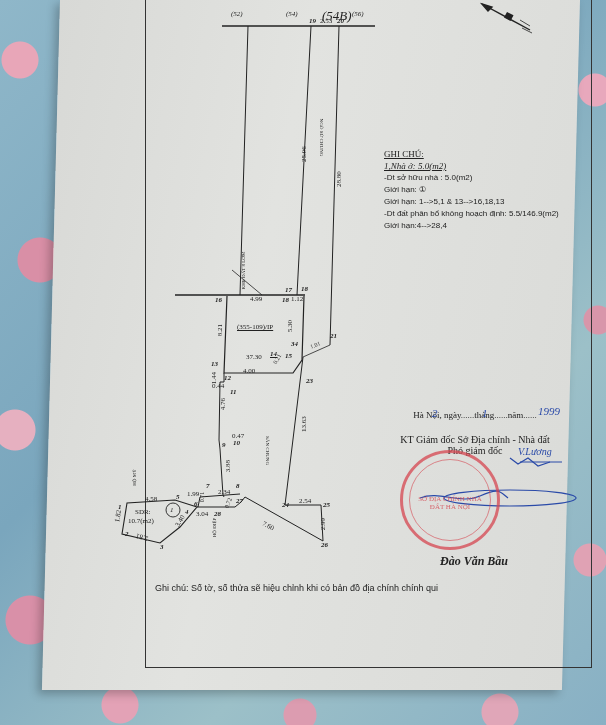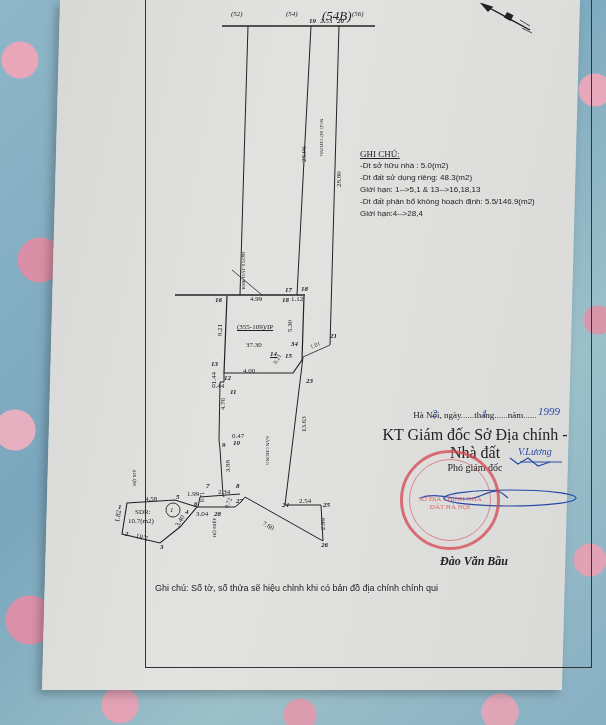--- a/index.html
+++ b/index.html
@@ -21,24 +21,24 @@
     background:linear-gradient(100deg,#d8d9d6 0%,#e2e3e0 40%,#dadbd8 100%);
     transform:skewX(-1.5deg);transform-origin:top left;box-shadow:-4px 4px 10px rgba(0,0,0,.25);}
   .frame{position:absolute;left:145px;top:0;width:447px;height:668px;
     border-right:1.5px solid #333;border-bottom:1.5px solid #333;border-left:1.5px solid #333;box-sizing:border-box;}
   svg.plan{position:absolute;left:0;top:0;}
   .lbl{position:absolute;font-family:"Liberation Serif",serif;color:#222;white-space:nowrap;}
   .num{position:absolute;font-family:"Liberation Serif",serif;font-style:italic;font-weight:bold;font-size:7px;color:#222;}
   .notes{position:absolute;left:360px;top:148px;font-size:8px;color:#222;line-height:12px;}
   .notes .hdr{font-family:"Liberation Serif",serif;text-decoration:underline;font-size:9px;}
   .notes .sec{font-family:"Liberation Serif",serif;font-style:italic;text-decoration:underline;font-size:9px;}
-  .notes div{white-space:nowrap;}
+  .notes div{white-space:nowrap;margin-left:24px;}
   .sign{position:absolute;left:370px;top:410px;width:210px;text-align:center;font-family:"Liberation Serif",serif;color:#222;}
   .sign .date{font-size:9px;}
-  .sign .title1{font-size:16px;margin-top:6px;}
+  .sign .title1{font-size:10px;margin-top:14px;}
   .sign .title2{font-size:10px;}
   .hand{font-family:"Liberation Serif",serif;font-style:italic;color:#2a4aa8;font-size:11px;}
   .stamp{position:absolute;left:400px;top:450px;width:100px;height:100px;border-radius:50%;
     border:3px solid rgba(214,70,80,.75);box-sizing:border-box;}
   .stamp:after{content:"";position:absolute;left:6px;top:6px;right:6px;bottom:6px;border-radius:50%;border:1px solid rgba(214,70,80,.6);}
   .signer{position:absolute;left:440px;top:554px;font-family:"Liberation Serif",serif;font-style:italic;font-weight:bold;font-size:12px;color:#222;}
   .footnote{position:absolute;left:155px;top:583px;font-size:9px;color:#222;}
 </style>
 </head>
 <body>
@@ -105,21 +105,21 @@
 <span class="lbl" style="left:225px;top:268px;font-size:5px;transform:rotate(-90deg);">KHE ĐẤT 8 LƠM</span>
 
 <span class="num" style="left:215px;top:296px;">16</span>
 <span class="lbl" style="left:250px;top:295px;font-size:7px;">4.99</span>
 <span class="num" style="left:282px;top:296px;">18</span>
 <span class="lbl" style="left:291px;top:295px;font-size:7px;">1.12</span>
 <span class="num" style="left:285px;top:286px;">17</span>
 <span class="num" style="left:301px;top:285px;">18</span>
 <span class="lbl" style="left:214px;top:326px;font-size:7px;transform:rotate(-90deg);">8.21</span>
 <span class="lbl" style="left:237px;top:323px;font-size:7px;text-decoration:underline;">(355-109)/IP</span>
-<span class="lbl" style="left:246px;top:341px;font-size:7px;">37.30</span>
+<span class="lbl" style="left:246px;top:353px;font-size:7px;">37.30</span>
 <span class="lbl" style="left:284px;top:322px;font-size:7px;transform:rotate(-90deg);">5.30</span>
 <span class="lbl" style="left:272px;top:356px;font-size:6px;transform:rotate(-60deg);">0.21</span>
 <span class="num" style="left:285px;top:352px;">15</span>
 <span class="num" style="left:211px;top:360px;">13</span>
 <span class="lbl" style="left:243px;top:367px;font-size:7px;">4.00</span>
 <span class="num" style="left:270px;top:350px;text-decoration:underline;">14</span>
 <span class="lbl" style="left:208px;top:374px;font-size:7px;transform:rotate(-90deg);">1.44</span>
 <span class="num" style="left:224px;top:374px;">12</span>
 <span class="lbl" style="left:212px;top:382px;font-size:7px;">0.44</span>
 <span class="num" style="left:230px;top:380px;margin-top:8px;">11</span>
@@ -163,22 +163,23 @@
 <span class="lbl" style="left:262px;top:522px;font-size:7px;transform:rotate(28deg);">7.60</span>
 <span class="num" style="left:282px;top:501px;">24</span>
 <span class="lbl" style="left:299px;top:497px;font-size:7px;">2.54</span>
 <span class="num" style="left:323px;top:501px;">25</span>
 <span class="lbl" style="left:317px;top:520px;font-size:7px;transform:rotate(-90deg);">2.99</span>
 <span class="num" style="left:321px;top:541px;">26</span>
 <span class="num" style="left:118px;top:503px;">1</span>
 
 <div class="notes">
   <div class="hdr">GHI CHÚ:</div>
+  <div class="sec">1,Nhà ở: 5.0(m2)</div>
   <div>-Dt sở hữu nhà : 5.0(m2)</div>
-  <div>-Dt đất sử dụng riêng: 48.3(m2)</div>
+  <div>Giới hạn: ①</div>
   <div>Giới hạn: 1--&gt;5,1 &amp; 13--&gt;16,18,13</div>
   <div>-Dt đất phân bổ không hoạch định: 5.5/146.9(m2)</div>
   <div>Giới hạn:4--&gt;28,4</div>
 </div>
 
 <div class="sign">
   <div class="date">
     <span>Hà Nội, ngày......tháng......năm......</span>
     <div style="position:relative;height:0;">
       <span class="hand" style="position:absolute;left:62px;top:-13px;">2</span>

